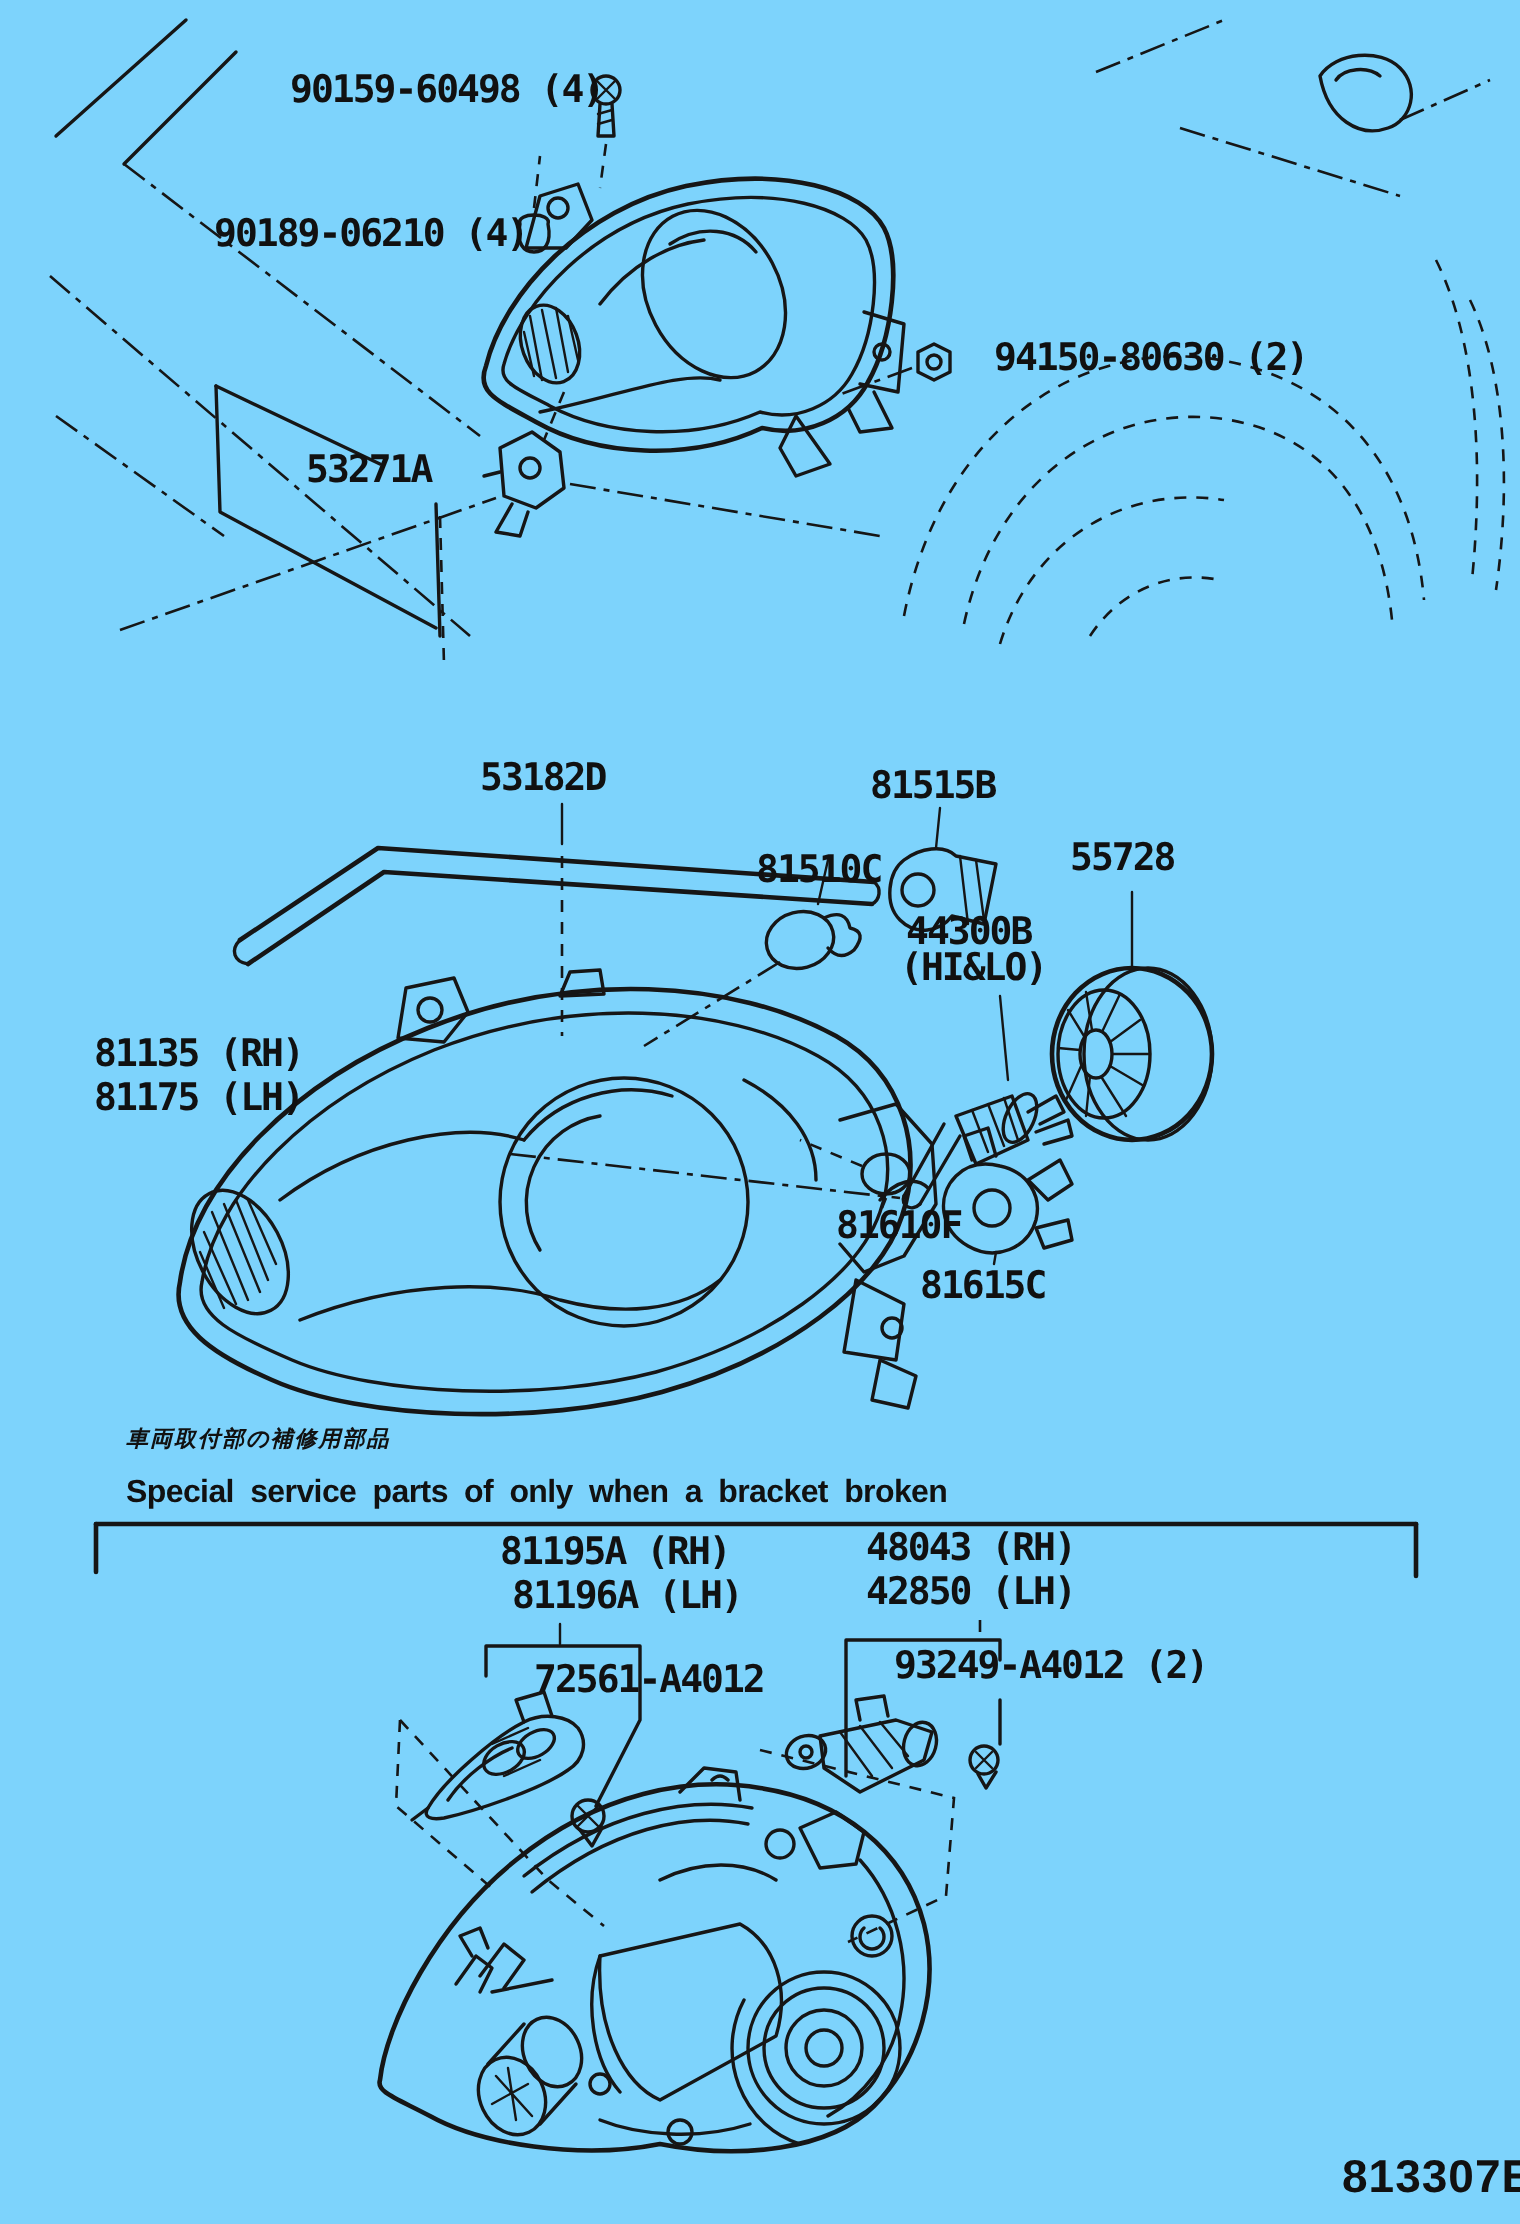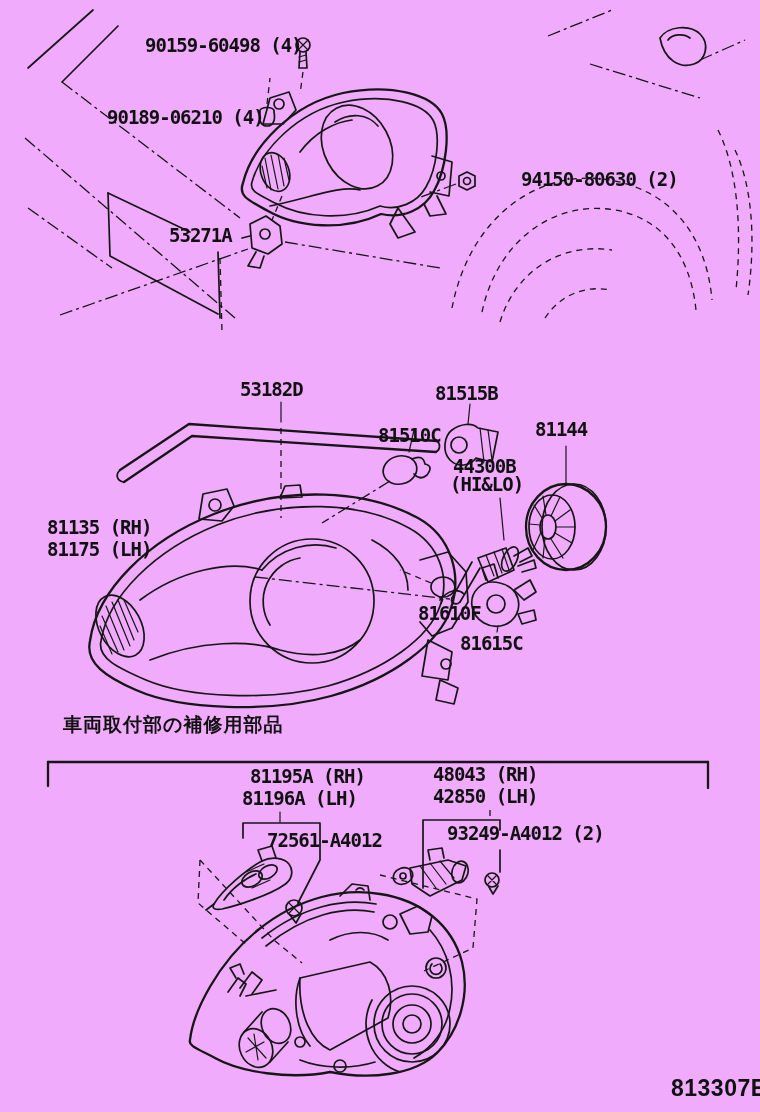--- a/index.html
+++ b/index.html
@@ -1,36 +1,36 @@
 <!DOCTYPE html>
 <html><head>
 <meta charset="utf-8">
 <style>
   html,body{margin:0;padding:0;background:#ffffff;}
   .stage{
-    position:relative;width:760px;height:1112px;background:#f0abfc;
+    position:relative;width:760px;height:1112px;background:#7dd3fc;
     overflow:hidden;font-family:"DejaVu Sans Mono",monospace;
   }
   .art{position:absolute;left:0;top:0;width:760px;height:1112px;}
   
   .s{stroke:#161616;fill:none;stroke-width:1.7;stroke-linecap:round;stroke-linejoin:round;}
   .s2{stroke:#161616;fill:none;stroke-width:2.3;stroke-linecap:round;stroke-linejoin:round;}
   .thin{stroke:#161616;fill:none;stroke-width:1.2;stroke-linecap:round;}
   .d{stroke:#161616;fill:none;stroke-width:1.3;stroke-dasharray:6 5;}
   .dd{stroke:#161616;fill:none;stroke-width:1.3;stroke-dasharray:13 4 3 4;}
   
   .lbl{
     position:absolute;white-space:nowrap;color:#111;
     font-family:"DejaVu Sans Mono",monospace;font-weight:bold;
     font-size:19px;letter-spacing:-1px;line-height:1.05;
   }
   .note-jp{
     position:absolute;white-space:nowrap;color:#111;font-weight:bold;
     font-family:"DejaVu Sans","Liberation Sans",sans-serif;
-    font-size:19px;letter-spacing:1px;
+    font-size:11px;letter-spacing:1px;font-style:italic;
   }
   .note-en{
     position:absolute;white-space:nowrap;color:#111;font-weight:bold;
     font-family:"Liberation Sans",sans-serif;
     font-size:16px;letter-spacing:-0.3px;word-spacing:4px;
   }
   .figcode{
     position:absolute;white-space:nowrap;color:#111;font-weight:bold;
     font-family:"Liberation Sans",sans-serif;font-size:23px;letter-spacing:0.5px;
   }
@@ -276,37 +276,38 @@
       <path class="s" d="M 300,1060 C 320,1068 350,1070 375,1062"></path>
       <circle class="s" cx="340" cy="1066" r="6"></circle>
       <circle class="s" cx="300" cy="1042" r="5"></circle>
       <path class="s" d="M 340,896 L 352,884 L 368,886 L 370,900"></path>
       <path class="s" d="M 356,890 Q 360,886 364,890"></path>
     </g>
   </svg>
 
   <div class="lbl" style="left:145px;top:36px">90159-60498 (4)</div>
   <div class="lbl" style="left:107px;top:108px">90189-06210 (4)</div>
-  <div class="lbl" style="left:521px;top:170px">94150-80630 (2)</div>
-  <div class="lbl" style="left:169px;top:226px">53271A</div>
+  <div class="lbl" style="left:497px;top:170px">94150-80630 (2)</div>
+  <div class="lbl" style="left:153px;top:226px">53271A</div>
 
   <div class="lbl" style="left:240px;top:380px">53182D</div>
   <div class="lbl" style="left:378px;top:426px">81510C</div>
   <div class="lbl" style="left:435px;top:384px">81515B</div>
-  <div class="lbl" style="left:535px;top:420px">81144</div>
+  <div class="lbl" style="left:535px;top:420px">55728</div>
   <div class="lbl" style="left:453px;top:457px">44300B</div>
   <div class="lbl" style="left:450px;top:475px">(HI&amp;LO)</div>
   <div class="lbl" style="left:47px;top:518px">81135 (RH)</div>
   <div class="lbl" style="left:47px;top:540px">81175 (LH)</div>
   <div class="lbl" style="left:418px;top:604px">81610F</div>
   <div class="lbl" style="left:460px;top:634px">81615C</div>
 
   <div class="note-jp" style="left:63px;top:712px">車両取付部の補修用部品</div>
+  <div class="note-en" style="left:63px;top:738px">Special service parts of only when a bracket broken</div>
 
   <div class="lbl" style="left:250px;top:767px">81195A (RH)</div>
-  <div class="lbl" style="left:242px;top:789px">81196A (LH)</div>
+  <div class="lbl" style="left:256px;top:789px">81196A (LH)</div>
   <div class="lbl" style="left:433px;top:765px">48043 (RH)</div>
   <div class="lbl" style="left:433px;top:787px">42850 (LH)</div>
   <div class="lbl" style="left:267px;top:831px">72561-A4012</div>
   <div class="lbl" style="left:447px;top:824px">93249-A4012 (2)</div>
 
   <div class="figcode" style="left:671px;top:1075px">813307E</div>
 </div>
 
 </body></html>

